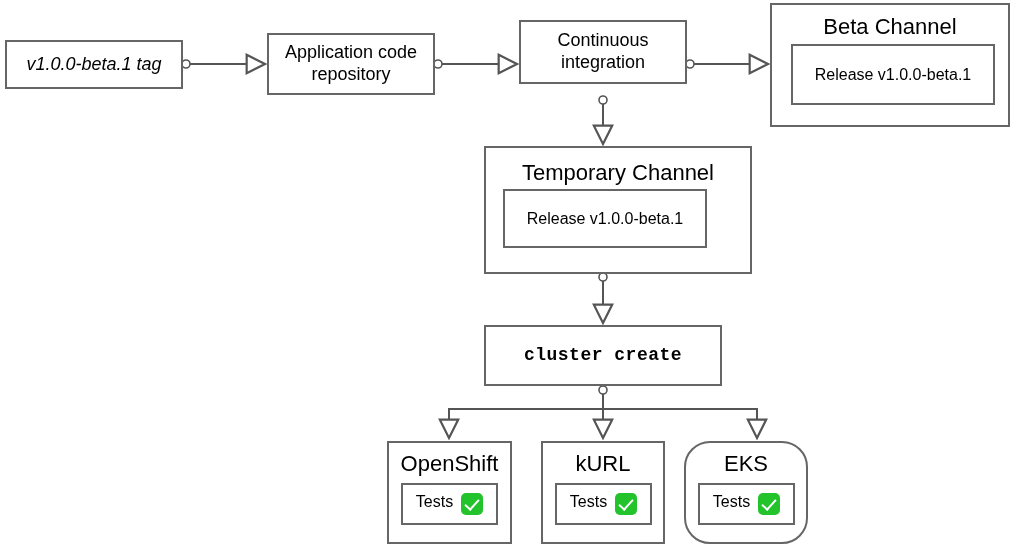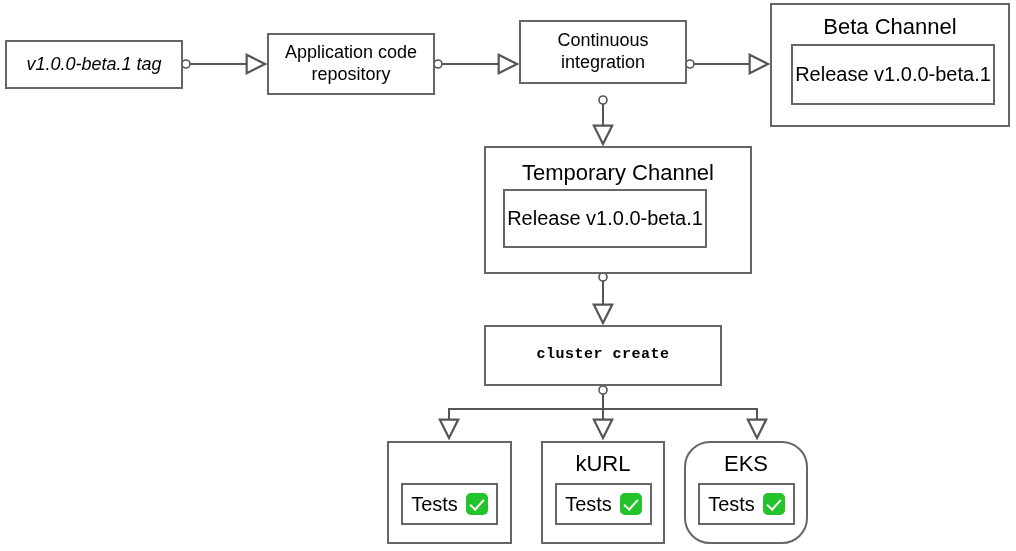--- a/index.html
+++ b/index.html
@@ -37,21 +37,21 @@
     justify-content: center;
     text-align: center;
     color: #000000;
     font-size: 18px;
     line-height: 1.22;
     z-index: 2;
   }
   .node.mono {
     font-family: "Liberation Mono", "DejaVu Sans Mono", monospace;
     font-weight: bold;
-    font-size: 15px;
+    font-size: 18px;
     letter-spacing: 0.5px;
   }
   .group {
     position: absolute;
     box-sizing: border-box;
     background: #ffffff;
     border: 2px solid #666666;
     z-index: 2;
   }
   .group-title {
@@ -65,21 +65,21 @@
   }
   .inner-box {
     position: absolute;
     box-sizing: border-box;
     background: #ffffff;
     border: 2px solid #666666;
     display: flex;
     align-items: center;
     justify-content: center;
     color: #000000;
-    font-size: 20px;
+    font-size: 16px;
   }
   .inner-box .label-text {
     white-space: nowrap;
   }
   .tests-row {
     display: flex;
     justify-content: center;
     gap: 8px;
   }
   .check-icon {
@@ -179,20 +179,21 @@
     <div class="inner-box" style="left:17px; top:41px; width:204px; height:59px;">
       <span class="label-text">Release v1.0.0-beta.1</span>
     </div>
   </div>
 
   <div class="node mono" style="left:484px; top:325px; width:238px; height:61px;">
     <span class="label-text">cluster create</span>
   </div>
 
   <div class="group" style="left:387px; top:441px; width:125px; height:103px;">
+    <div class="group-title" style="top:8px;">OpenShift</div>
     <div class="inner-box" style="left:12px; top:40px; width:97px; height:42px;">
       <span class="tests-row">
         <span class="label-text">Tests</span>
         <span class="check-icon"></span>
       </span>
     </div>
   </div>
 
   <div class="group" style="left:541px; top:441px; width:124px; height:103px;">
     <div class="group-title" style="top:8px;">kURL</div>

